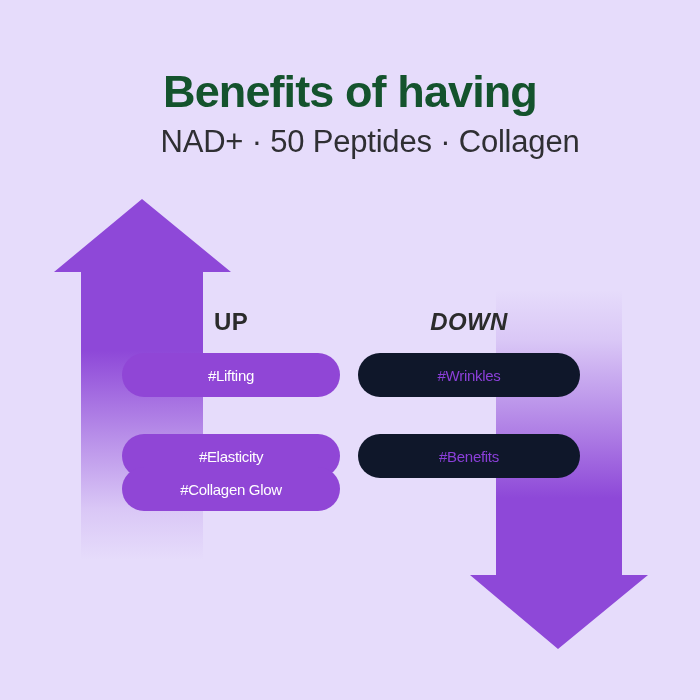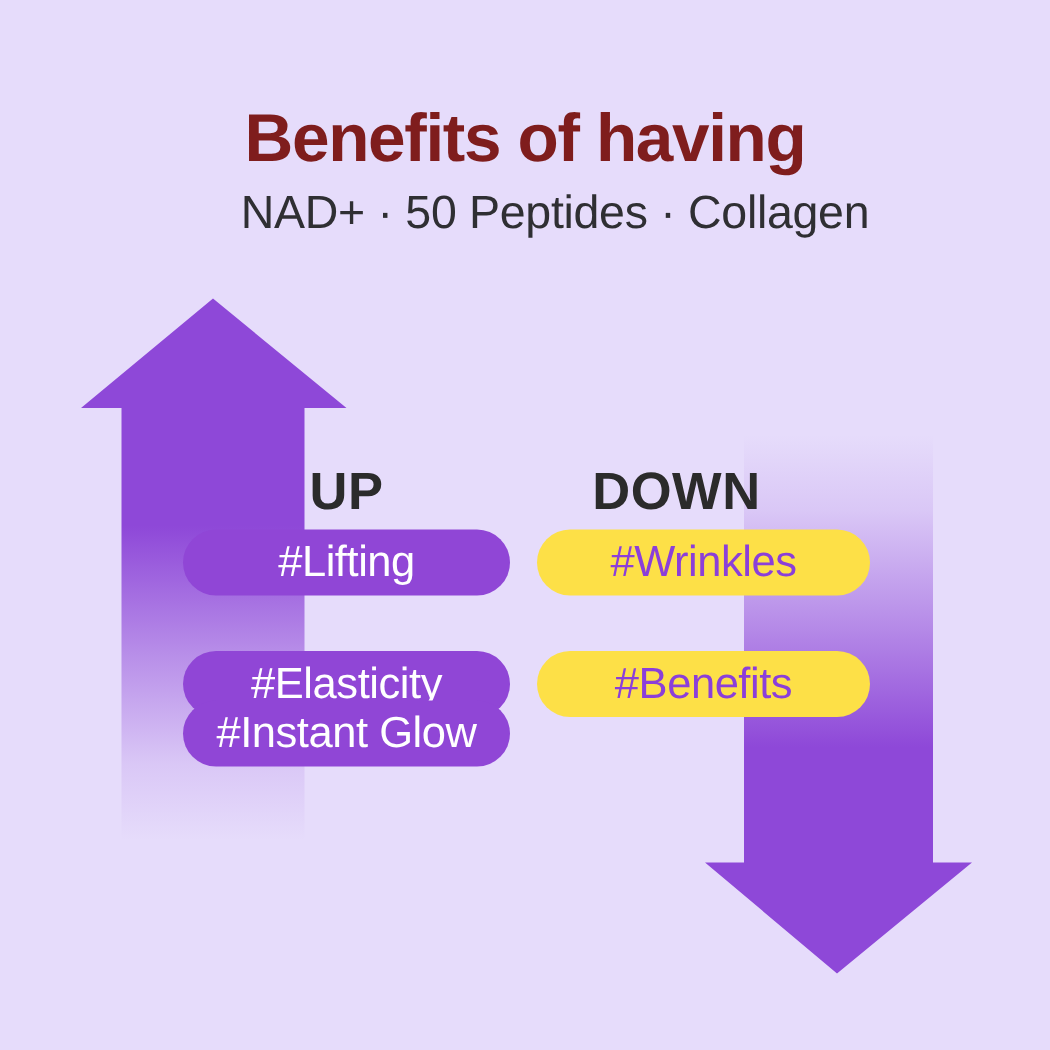--- a/index.html
+++ b/index.html
@@ -26,21 +26,21 @@
   .heading-block {
     position: absolute;
     left: 0;
     top: 68px;
     width: 700px;
     text-align: center;
   }
   .title {
     font-size: 45px;
     font-weight: bold;
-    color: #7f1d1d;
+    color: #14532d;
     letter-spacing: -0.9px;
     line-height: 1.08;
     margin: 0;
   }
   .subtitle {
     font-size: 31px;
     font-weight: normal;
     color: #2f2f33;
     letter-spacing: -0.2px;
     line-height: 1.25;
@@ -59,51 +59,51 @@
   }
   .arrow-svg {
     display: block;
     width: 700px;
     height: 700px;
   }
 
   
   .col-head {
     position: absolute;
-    font-size: 35px;
+    font-size: 24px;
     font-weight: bold;
     color: #2b2b2b;
     letter-spacing: 0.4px;
     text-align: center;
   }
   .col-head.up   { left: 122px; top: 308px; width: 218px; }
-  .col-head.down { left: 340px; top: 308px; width: 222px; }
+  .col-head.down { left: 358px; top: 308px; width: 222px; font-style: italic; }
 
   
   .pill {
     position: absolute;
     height: 44px;
     border-radius: 22px;
     display: flex;
     align-items: center;
     justify-content: center;
-    font-size: 29px;
+    font-size: 15px;
     letter-spacing: -0.3px;
     box-sizing: border-box;
   }
   .pill.left {
     left: 122px;
     width: 218px;
     background: #9046d6;
     color: #ffffff;
   }
   .pill.right {
     left: 358px;
     width: 222px;
-    background: #fde047;
+    background: #0f172a;
     color: #8b3fd9;
   }
   .row0 { top: 353px; }
   .row1 { top: 434px; }
   .row2 { top: 467px; }
 </style>
 </head>
 <body>
 
 <div id="stage">
@@ -136,18 +136,18 @@
   <div class="heading-block">
     <h1 class="title">Benefits of having</h1>
     <p class="subtitle">NAD+ · 50 Peptides · Collagen</p>
   </div>
 
   <div class="col-head up">UP</div>
   <div class="col-head down">DOWN</div>
 
   <div class="pill left row0">#Lifting</div>
   <div class="pill left row1">#Elasticity</div>
-  <div class="pill left row2">#Instant Glow</div>
+  <div class="pill left row2">#Collagen Glow</div>
 
   <div class="pill right row0">#Wrinkles</div>
   <div class="pill right row1">#Benefits</div>
 
 </div>
 
 </body></html>

